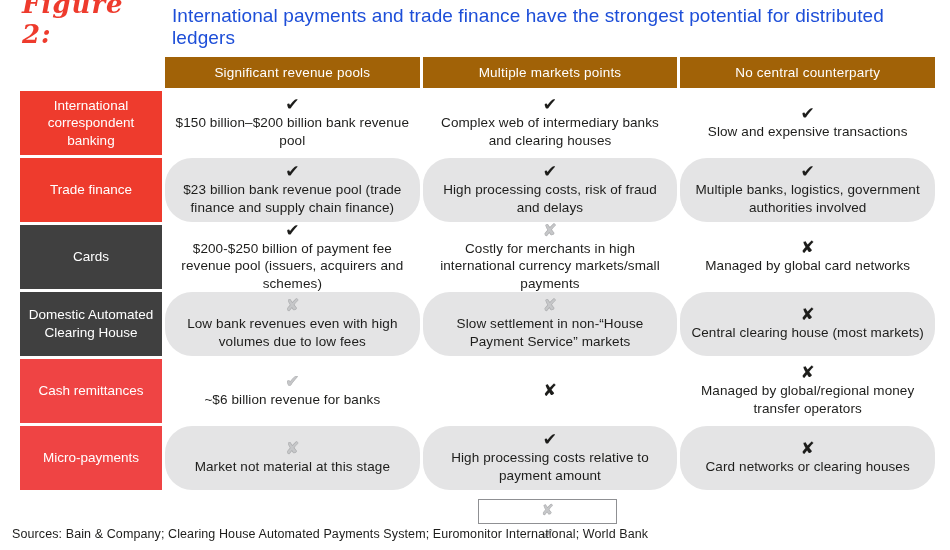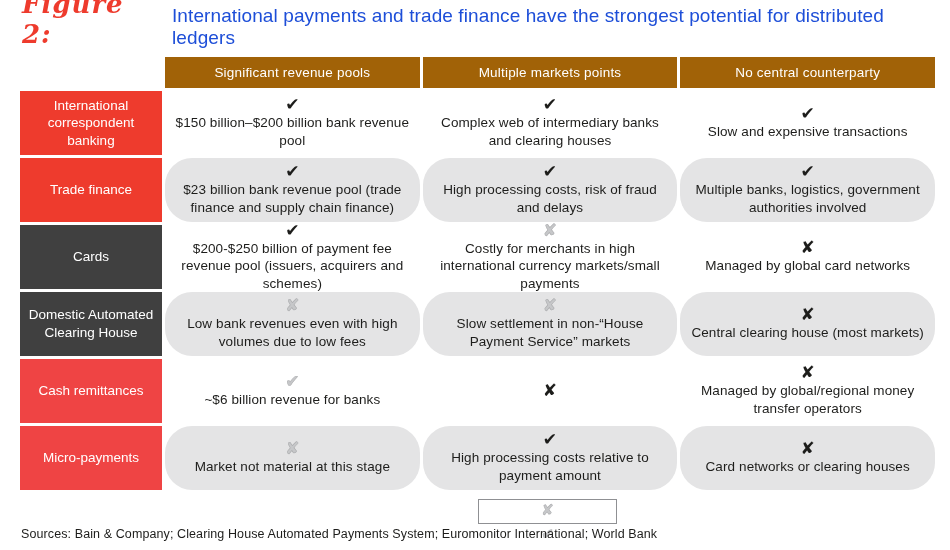--- a/index.html
+++ b/index.html
@@ -64,21 +64,21 @@
   .legend-row { display: flex; justify-content: center; padding-left: 145px; margin-top: 9px; }
   .legend-box {
     display: inline-flex; align-items: center; gap: 9px;
     border: 1px solid #8f9093; background: #ffffff;
     padding: 3px 24px; height: 25px; flex-direction: column;
   }
   .legend-box .mark { font-size: 15px; margin-bottom: 0; }
   .legend-text { font-size: 13px; }
 
   
-  .sources { position: absolute; left: 21px; bottom: 9px; font-size: 12.5px; letter-spacing: 0.1px; color: #1d1d1b; }
+  .sources { position: absolute; left: 12px; bottom: 9px; font-size: 12.5px; letter-spacing: 0.1px; color: #1d1d1b; }
 </style>
 </head>
 <body>
 
 <div class="page">
 
   <div class="title-row">
     <span class="fig-label">Figure 2:</span>
     <h1 class="fig-title">International payments and trade finance have the strongest potential for distributed ledgers</h1>
   </div>

